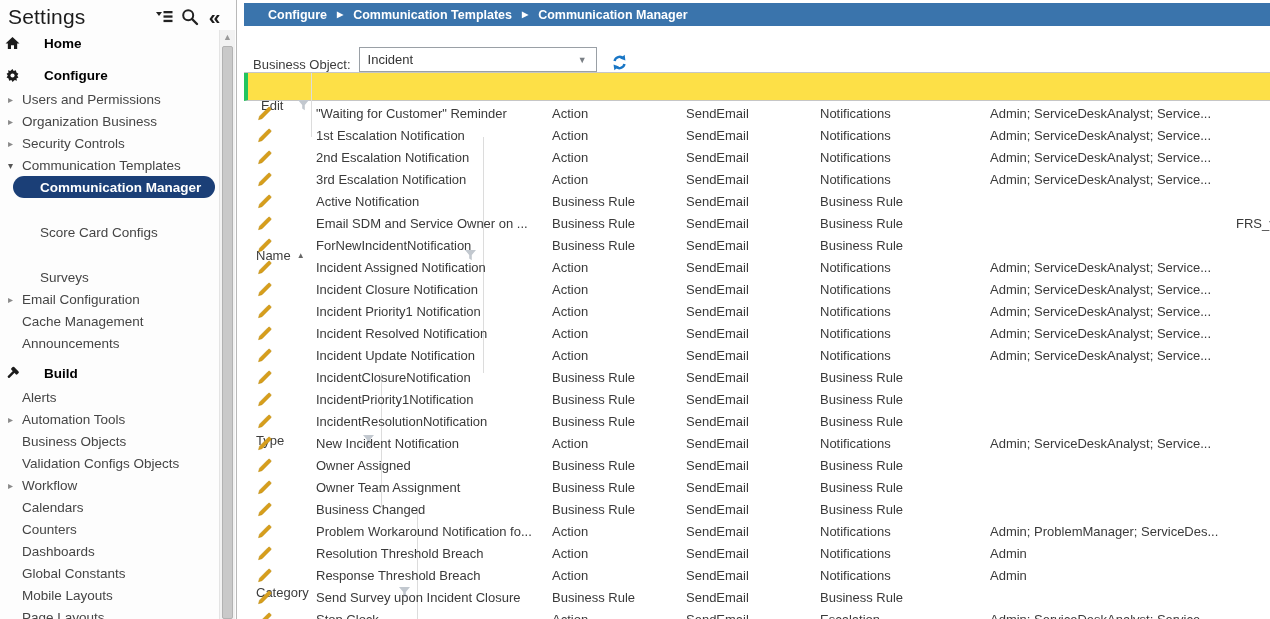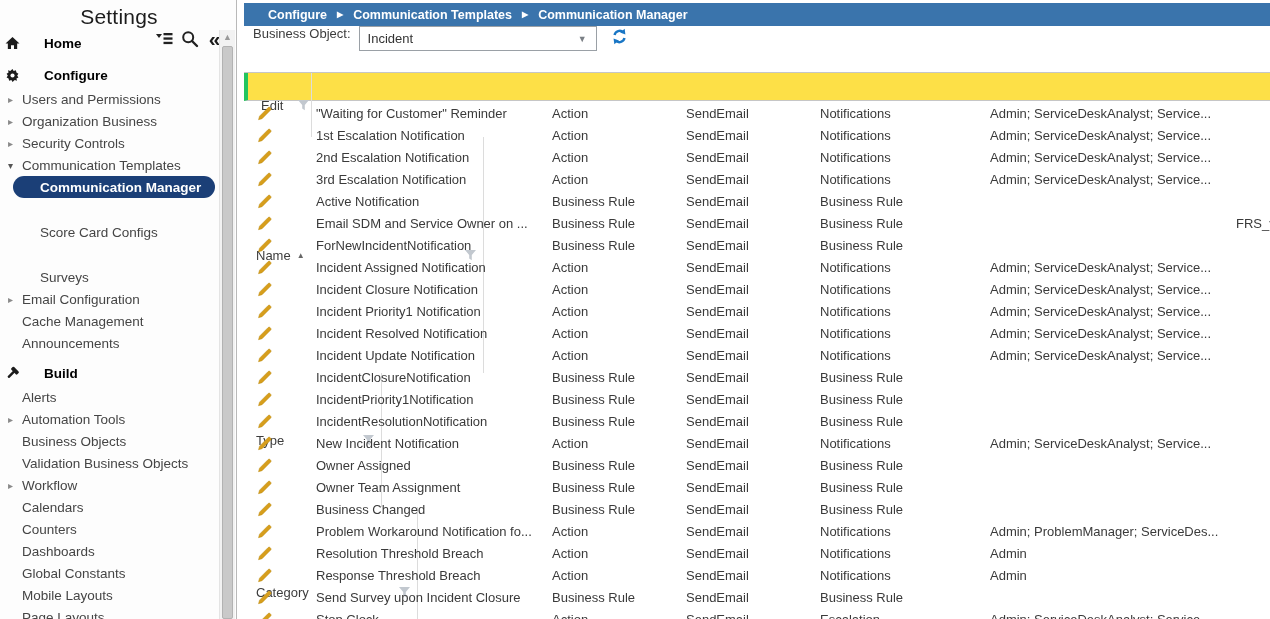--- a/index.html
+++ b/index.html
@@ -3,21 +3,21 @@
 <meta charset="utf-8">
 <style>
   * { margin:0; padding:0; box-sizing:border-box; }
   html,body { width:1270px; height:619px; overflow:hidden; background:#fff;
     font-family:"Liberation Sans", sans-serif; color:#333; }
   body { display:flex; }
 
   
   .sidebar { position:relative; width:237px; height:619px; background:#fdfdfd;
     border-right:1px solid #b9b9b9; flex:0 0 237px; }
-  .sb-head { display:flex; align-items:center; padding:5px 6px 2px 8px; height:30px;flex-direction:column; }
+  .sb-head { display:flex; align-items:center; padding:5px 6px 2px 8px; height:30px; }
   .sb-title { font-size:21px; color:#1c1c1c; letter-spacing:.2px; }
   .sb-icons { margin-left:auto; display:flex; align-items:center; gap:6px; padding-right:6px; }
   .sb-icons .ic { width:19px; height:19px; display:flex; align-items:center; justify-content:center; cursor:pointer; }
   .chev-left { font-size:21px; font-weight:bold; color:#1c1c1c; line-height:16px; }
 
   .nav { position:absolute; top:30px; left:0; right:17px; bottom:0; overflow:hidden; }
   .nav-item { display:flex; align-items:center; height:22px; font-size:13.5px; color:#454545; cursor:pointer; white-space:nowrap; }
   .nav-item.lvl0 { height:26px; font-weight:bold; color:#000000; padding-left:3px;gap:20px; }
   .nav-item.group { margin-top:6px; }
   .nav-item .nicon { width:18px; height:16px; margin-right:3px; display:flex; align-items:center; justify-content:center; }
@@ -34,21 +34,21 @@
   .sb-scroll .up { position:absolute; top:2px; left:0; width:100%; text-align:center; font-size:9px; color:#9a9a9a; cursor:pointer; }
   .sb-thumb { position:absolute; top:16px; left:2px; width:11px; bottom:0; background:#c9c9c9; border:1px solid #b2b2b2; border-radius:2px; cursor:grab; }
 
   
   .main { flex:1; position:relative; height:619px; padding-left:7px; overflow:hidden; }
   .crumbbar { margin-top:3px; height:23px; background:#3a74ac; display:flex; align-items:center;
     color:#fff; font-weight:bold; font-size:12.5px; padding-left:24px; }
   .crumbbar .crumb { cursor:pointer; }
   .crumbbar .sep { font-size:8px; margin:0 10px; }
 
-  .toolbar { display:flex; align-items:flex-start; height:46px; padding-left:9px; }
+  .toolbar { display:flex; align-items:flex-end; height:46px; padding-left:9px; }
   .bo-label { font-size:13px; color:#3c3c3c; margin-right:8px; }
   .bo-select { width:238px; height:25px; border:1px solid #9aa0a6; background:#fff; display:flex;
     align-items:center; font-size:13px; color:#333; padding-left:8px; cursor:pointer; }
   .bo-select .val { flex:1; }
   .bo-select .dd { color:#7a7f85; font-size:9px; padding-right:9px; }
   .refresh { margin-left:13px; width:20px; height:20px; cursor:pointer; display:flex; align-items:center; }
 
   
   .grid { position:absolute; left:7px; right:0; top:72px; bottom:0; border-top:1px solid #c6c6c6; }
   .ghead { display:flex; height:28px; border-bottom:1px solid #c6c6c6; border-left:4px solid #22c55e; background:#fde047;flex-direction:column; }
@@ -199,21 +199,21 @@
     <span class="nlabel">Automation Tools</span>
   </div>
 
   <div class="nav-item lvl1 noarrow">
 
     <span class="nlabel">Business Objects</span>
   </div>
 
   <div class="nav-item lvl1 noarrow">
 
-    <span class="nlabel">Validation Business Objects</span>
+    <span class="nlabel">Validation Configs Objects</span>
   </div>
 
   <div class="nav-item lvl1">
 
     <span class="arrow">▸</span>
     <span class="nlabel">Workflow</span>
   </div>
 
   <div class="nav-item lvl1 noarrow">
 

